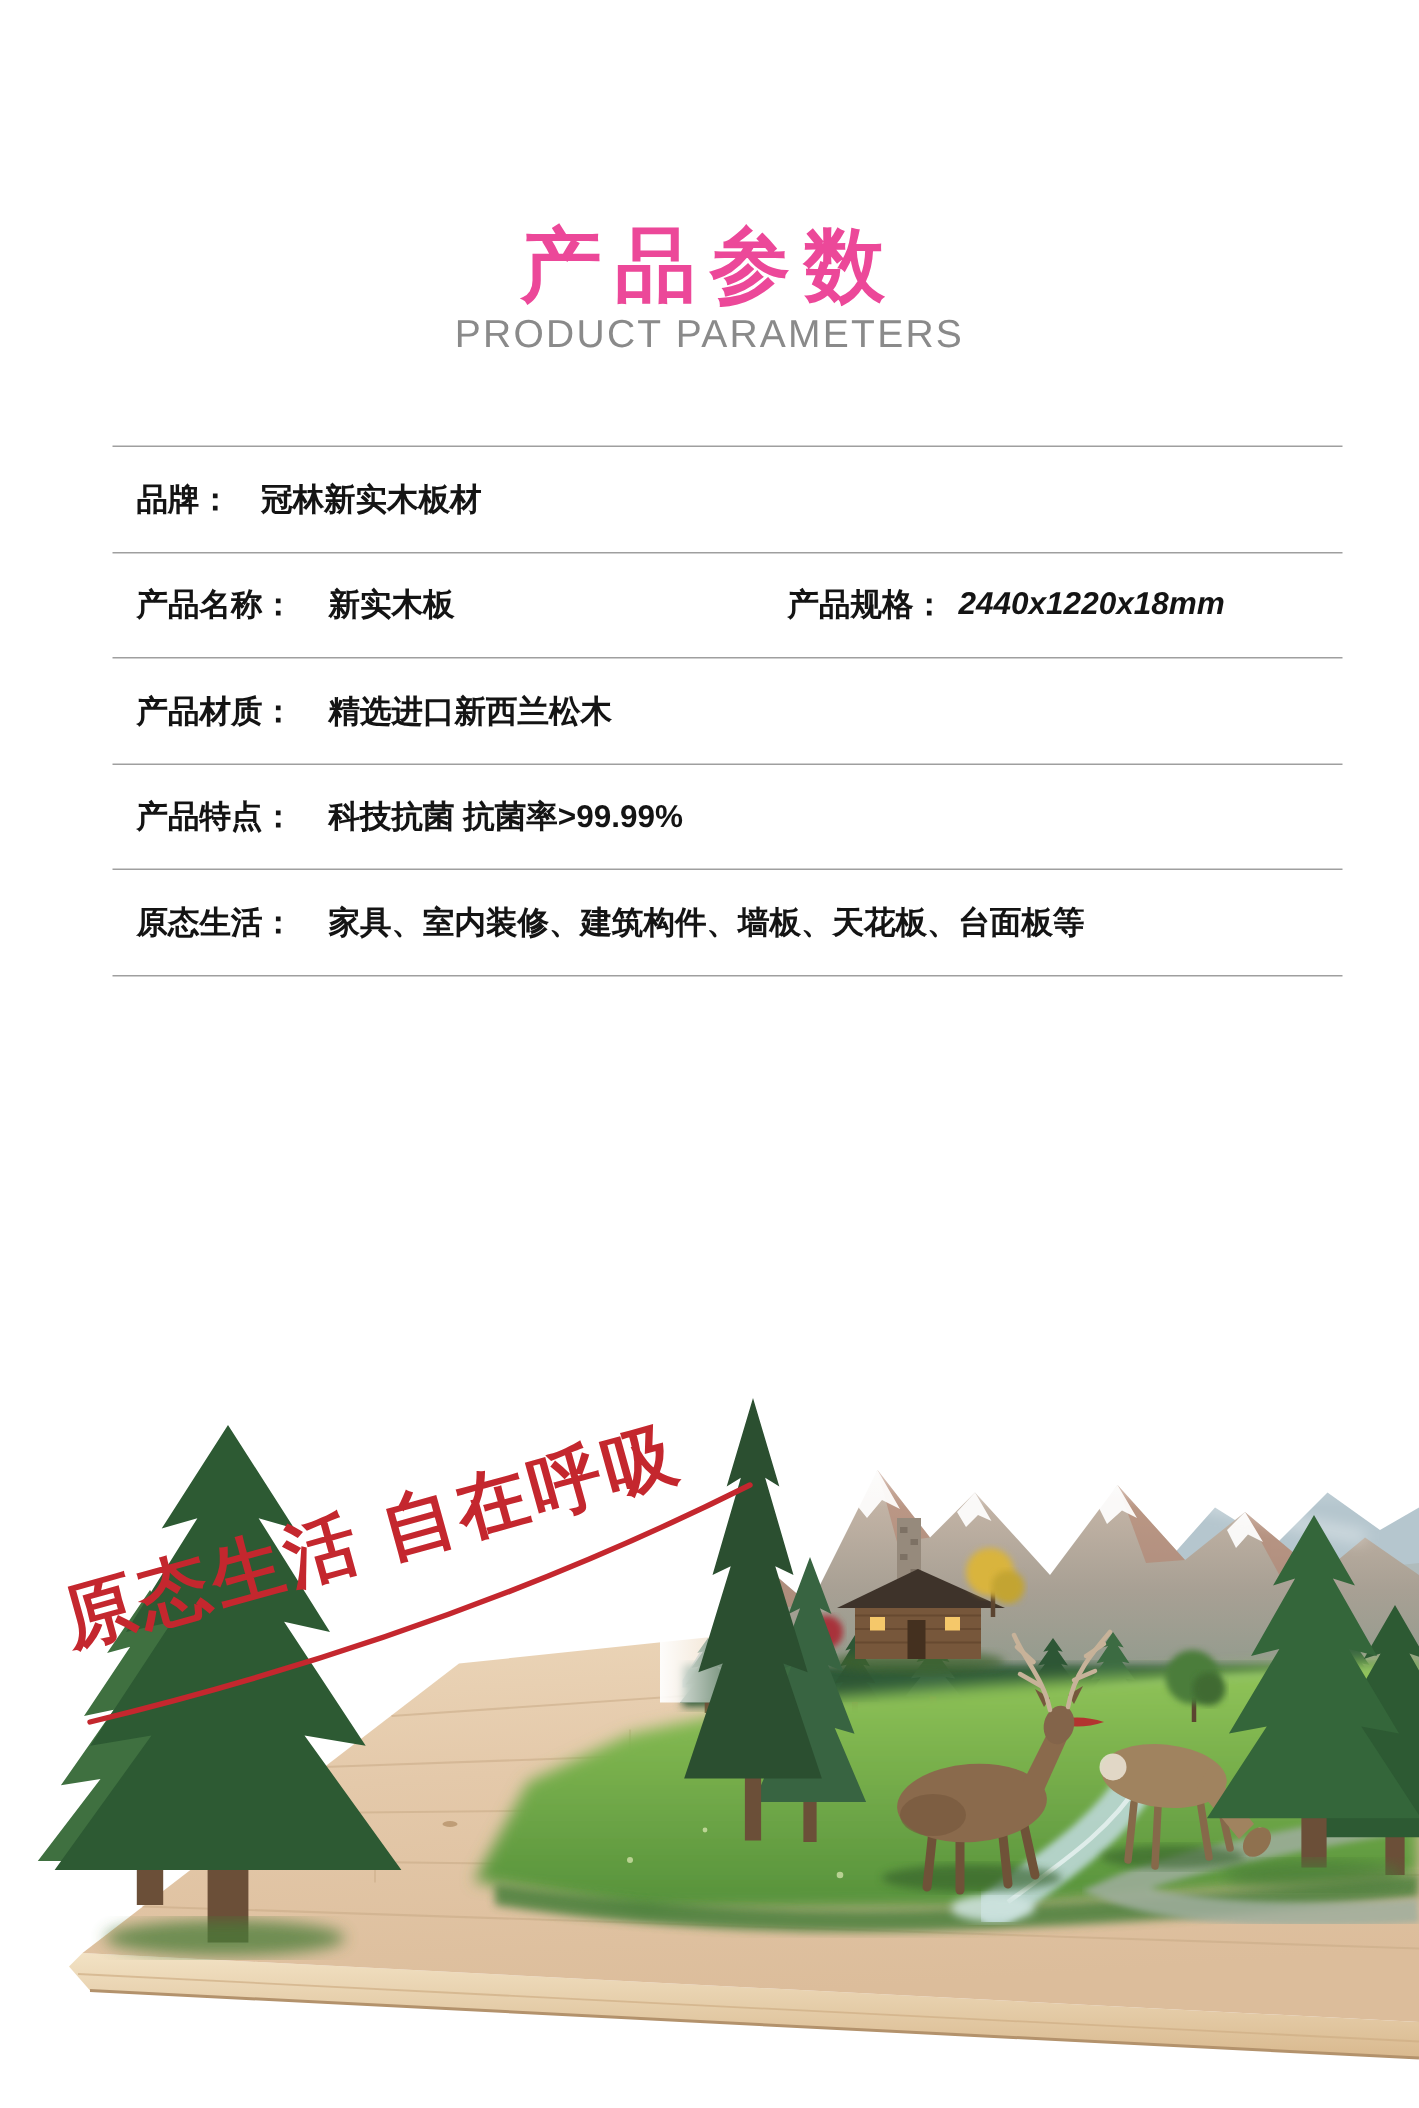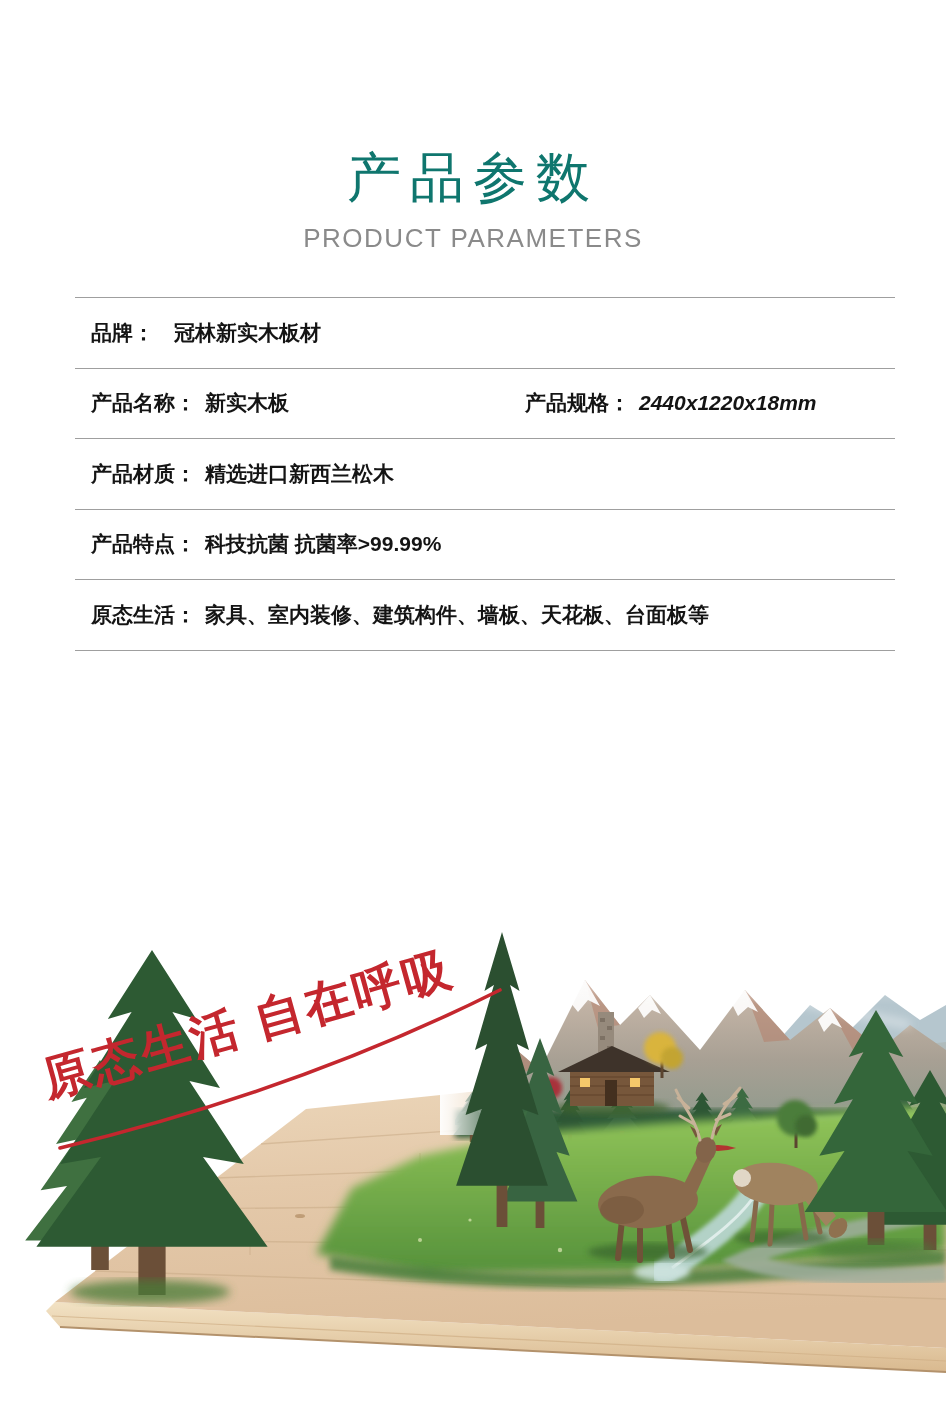--- a/index.html
+++ b/index.html
@@ -4,38 +4,38 @@
 <style>
   html,body{margin:0;padding:0;}
   body{
     width:946px;height:1405px;position:relative;overflow:hidden;
     background:#ffffff;
     font-family:"Liberation Sans","DejaVu Sans",sans-serif;
   }
   
   .hdr{position:absolute;top:148px;left:0;width:946px;text-align:center;}
   .hdr h1{
-    margin:0;font-size:54px;font-weight:400;color:#0f766e;
+    margin:0;font-size:54px;font-weight:700;color:#ec4899;
     letter-spacing:9px;line-height:1.1;
   }
   .hdr .sub{
-    margin-top:16px;font-size:26px;color:#8A8A8A;letter-spacing:1.5px;font-weight:400;
+    margin-top:0;font-size:26px;color:#8A8A8A;letter-spacing:1.5px;font-weight:400;
   }
   
   .params{
     position:absolute;left:75px;top:297px;width:820px;
     border-bottom:1.6px solid #9F9F9F;
   }
   .p-row{
     box-sizing:border-box;height:70.5px;border-top:1.6px solid #9F9F9F;
     display:flex;align-items:center;position:relative;
     padding-left:16px;font-size:21px;font-weight:700;color:#141414;
   }
   .p-row .lbl{white-space:pre;text-align:right;}
-  .p-row .val{margin-left:9px;white-space:pre;}
+  .p-row .val{margin-left:23px;white-space:pre;}
   .p-row.row-brand .val{margin-left:20px;}
   .pair2{position:absolute;left:450px;top:0;height:100%;display:flex;align-items:center;}
   .pair2 .val{margin-left:9px;font-style:italic;}
   .sup{font-size:12px;vertical-align:super;font-weight:700;}
   
   .slogan{
     position:absolute;left:52px;top:1048px;
     transform:rotate(-15.5deg);transform-origin:0 100%;
     font-size:48px;font-weight:700;color:#C4272E;letter-spacing:3px;white-space:pre;
     z-index:3;

